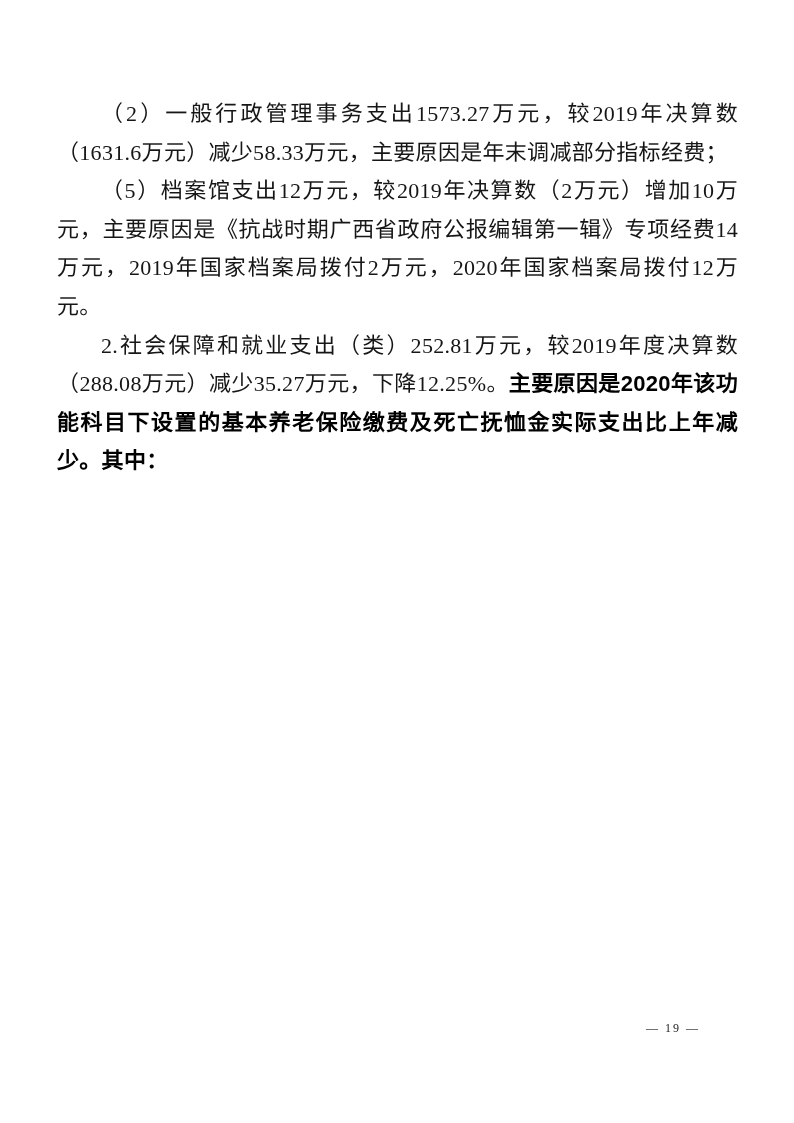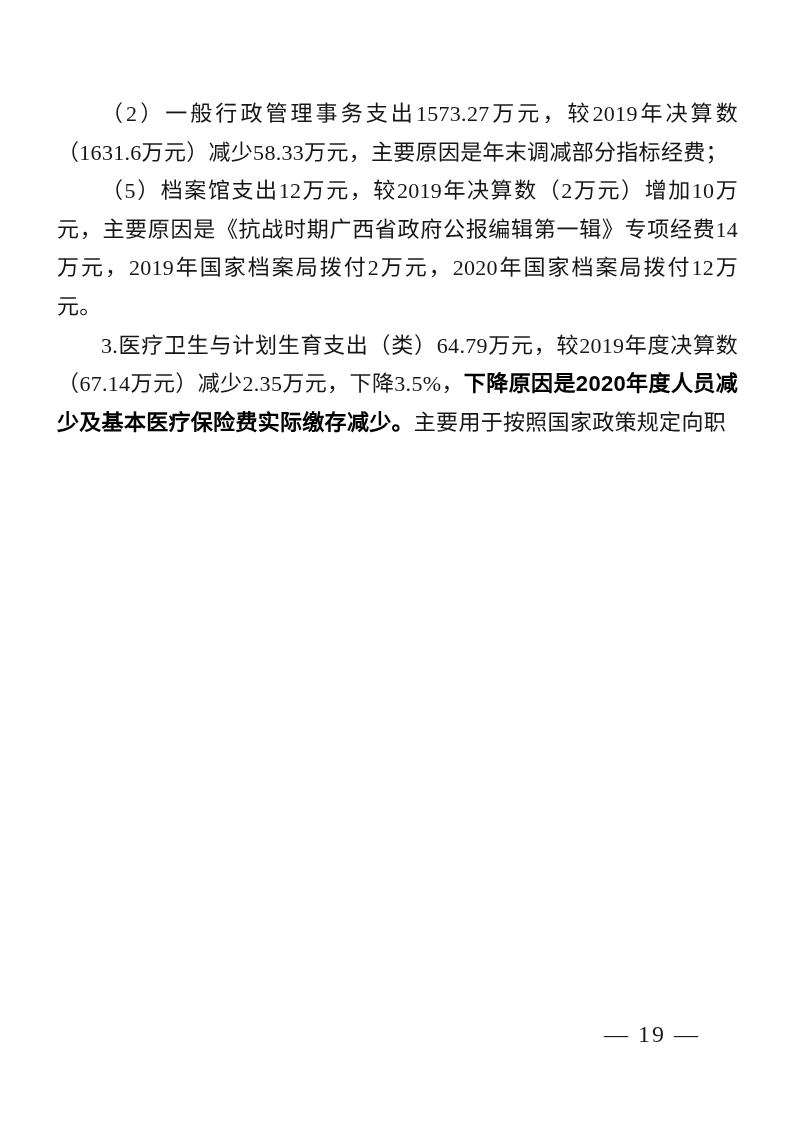--- a/index.html
+++ b/index.html
@@ -39,31 +39,31 @@
   .seg.bold {
     font-family: "Liberation Sans", "DejaVu Sans", sans-serif;
     font-weight: 700;
     color: #000000;
   }
   .page-number {
     position: absolute;
     top: 1021px;
     right: 94px;
     font-family: "Liberation Serif", "DejaVu Serif", serif;
-    font-size: 24px;
+    font-size: 12px;
     color: #1c1c1c;
     letter-spacing: 2px;
     white-space: nowrap;
   }
 </style>
 </head>
 <body>
 
 <div class="page">
   <div class="content" id="page-body-text">
       <p class="para"><span class="seg">（2）一般行政管理事务支出1573.27万元，较2019年决算数（1631.6万元）减少58.33万元，主要原因是年末调减部分指标经费；</span></p>
       <p class="para"><span class="seg">（5）档案馆支出12万元，较2019年决算数（2万元）增加10万元，主要原因是《抗战时期广西省政府公报编辑第一辑》专项经费14万元，2019年国家档案局拨付2万元，2020年国家档案局拨付12万元。</span></p>
-      <p class="para"><span class="seg">3.医疗卫生与计划生育支出（类）64.79万元，较2019年度决算数（67.14万元）减少2.35万元，下降3.5%，</span><span class="seg bold">下降原因是2020年度人员减少及基本医疗保险费实际缴存减少。</span><span class="seg">主要用于按照国家政策规定向职</span></p>
+      <p class="para"><span class="seg">2.社会保障和就业支出（类）252.81万元，较2019年度决算数（288.08万元）减少35.27万元，下降12.25%。</span><span class="seg bold">主要原因是2020年该功能科目下设置的基本养老保险缴费及死亡抚恤金实际支出比上年减少。其中：</span></p>
     </div>
   <div class="page-number">
     <span>— 19 —</span>
   </div>
 </div>
 
 </body></html>

